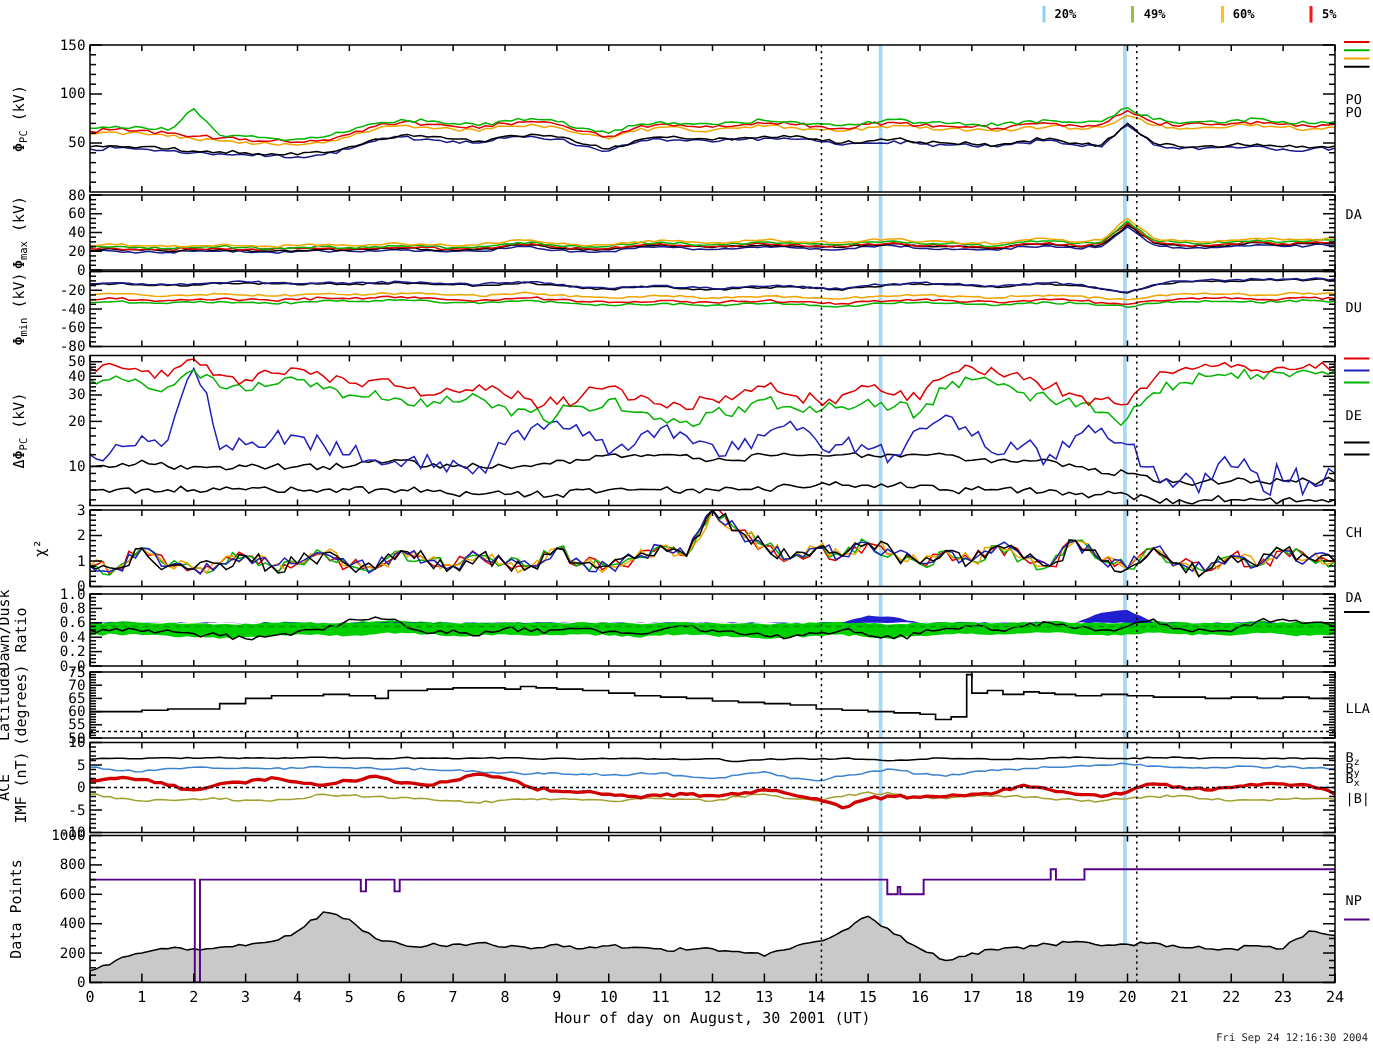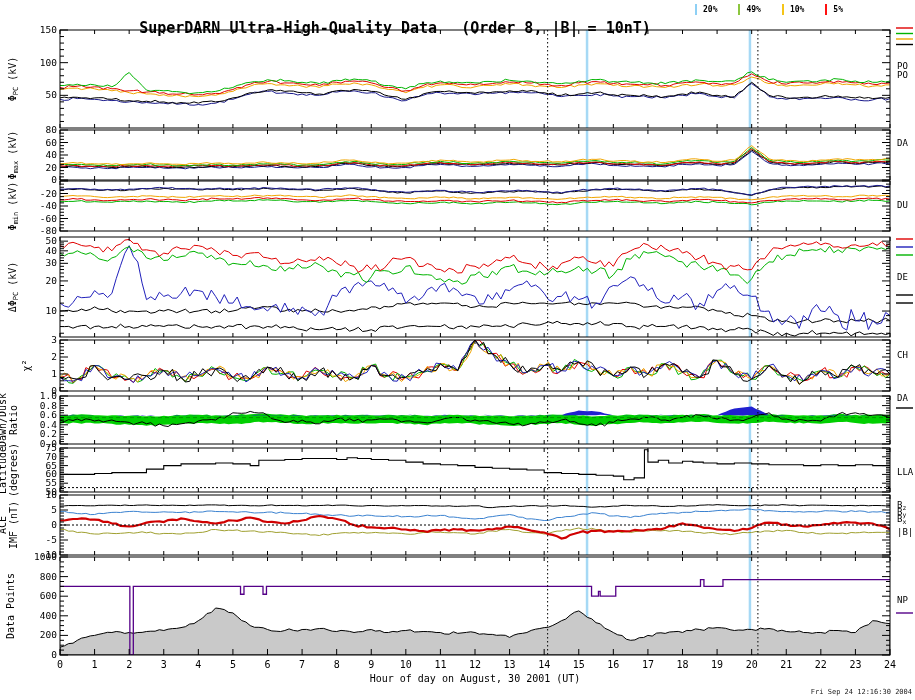--- a/index.html
+++ b/index.html
@@ -1,46 +1,43 @@
 <!DOCTYPE html>
 <html><head>
 <meta charset="utf-8">
 <style>
   html,body{margin:0;padding:0;background:#fff;}
   .page{position:relative;width:915px;height:700px;background:#fff;overflow:hidden;
         font-family:"DejaVu Sans Mono",monospace;color:#000;}
   .title-row{position:absolute;left:103px;top:1px;font-size:15px;font-weight:bold;
              letter-spacing:0;white-space:pre;}
   .title-paren{margin-left:24px;}
-  .legend{position:absolute;left:695px;top:4px;display:flex;gap:21px;align-items:flex-end;}
+  .legend{position:absolute;left:695px;top:4px;display:flex;gap:37px;align-items:flex-end;}
   .leg-item{display:flex;align-items:center;font-size:8px;font-weight:bold;}
   .leg-tick{display:inline-block;width:2px;height:11px;margin-right:6px;}
   .timestamp{position:absolute;right:3px;top:688px;font-size:7px;color:#222;text-align:center;}
   svg{position:absolute;left:0;top:0;}
   svg text{font-family:"DejaVu Sans Mono",monospace;fill:#000;}
 </style>
 </head>
 <body>
 
 <div class="page">
-  <div class="title-row">
-    <span>SuperDARN Ultra-High-Quality Data</span><span class="title-paren">(Order 8, |B| = 10nT)</span>
-  </div>
   <div class="legend" id="legend">
       <span class="leg-item">
         <span class="leg-tick" style="background: rgb(142, 208, 245);"></span>
         <span>20%</span>
       </span>
       <span class="leg-item">
         <span class="leg-tick" style="background: rgb(140, 198, 63);"></span>
         <span>49%</span>
       </span>
       <span class="leg-item">
         <span class="leg-tick" style="background: rgb(245, 197, 24);"></span>
-        <span>10%</span>
+        <span>60%</span>
       </span>
       <span class="leg-item">
         <span class="leg-tick" style="background: rgb(255, 17, 17);"></span>
         <span>5%</span>
       </span>
     </div>
   <svg id="chart" width="915" height="700" viewBox="0 0 915 700">
       <defs>
         <clipPath id="clip0">
           <rect x="60" y="30" width="830" height="98"></rect>

